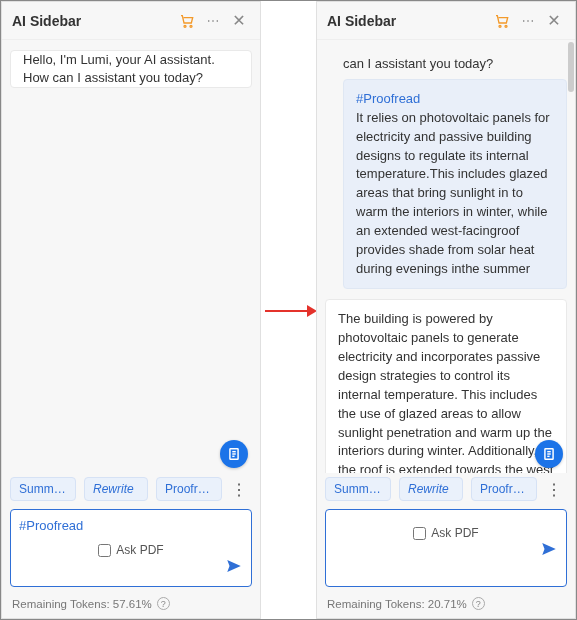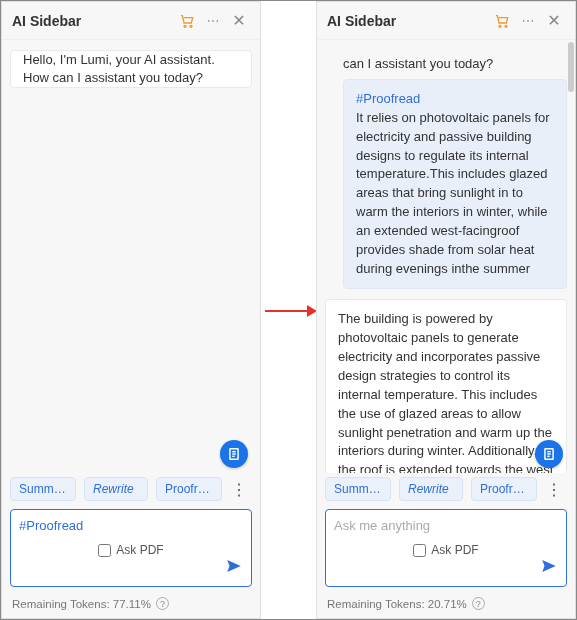--- a/index.html
+++ b/index.html
@@ -273,21 +273,21 @@
       </label>
       <div class="send">
         <svg width="18" height="18" viewBox="0 0 24 24" fill="#2f6fd6">
             <path d="M3 20l18-8L3 4l3 8-3 8z"></path>
           </svg>
       </div>
     </div>
   </div>
 
   <div class="footer">
-    <span>Remaining Tokens: 77.11%</span>
+    <span>Remaining Tokens: 57.61%</span>
     <span class="qmark">?</span>
   </div>
 </div>
 
 <div class="gap"></div>
 <svg class="arrow" viewBox="0 0 54 20">
   <line x1="2" y1="10" x2="46" y2="10" stroke="#e4322b" stroke-width="2"></line>
   <polygon points="54,10 44,4 44,16" fill="#e4322b"></polygon>
 </svg>
 
@@ -325,21 +325,20 @@
   </div>
 
   <div class="actions">
     <div class="chip">Summar...</div>
     <div class="chip mid">Rewrite</div>
     <div class="chip">Proofre...</div>
     <div class="more-v">⋮</div>
   </div>
 
   <div class="input-box">
-    <div class="input-text ph">Ask me anything</div>
     <div class="input-bottom">
       <label class="askpdf">
         <input type="checkbox" style="">
         <span>Ask PDF</span>
       </label>
       <div class="send">
         <svg width="18" height="18" viewBox="0 0 24 24" fill="#2f6fd6">
             <path d="M3 20l18-8L3 4l3 8-3 8z"></path>
           </svg>
       </div>

